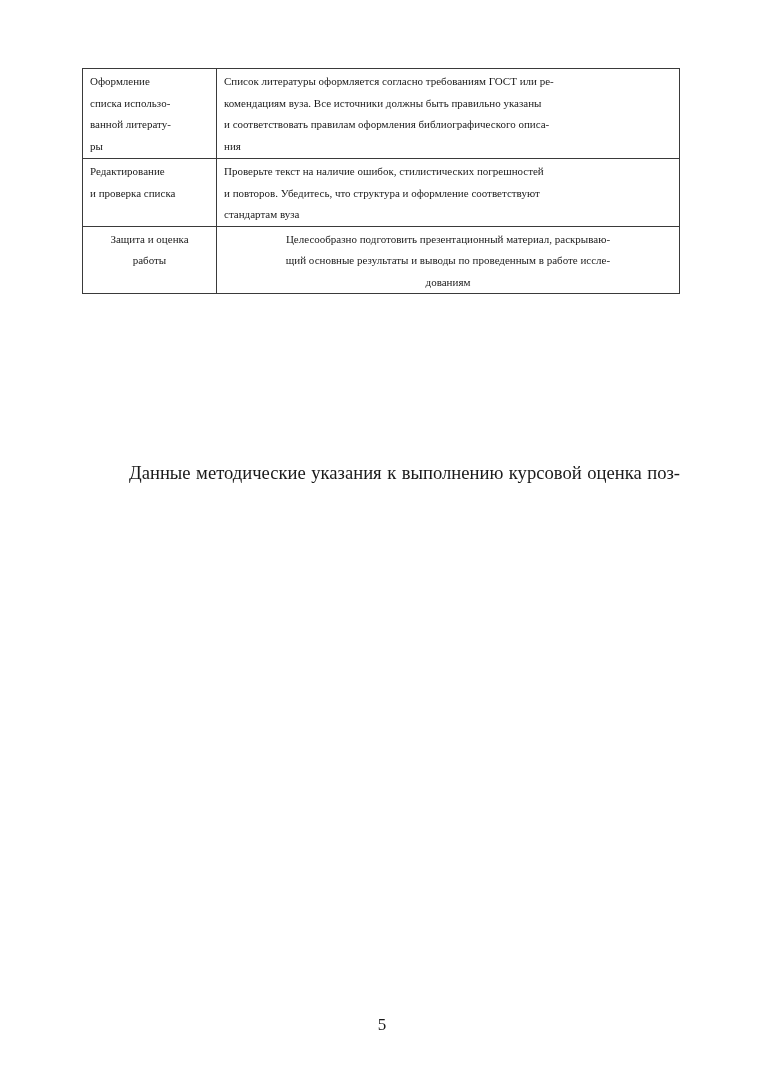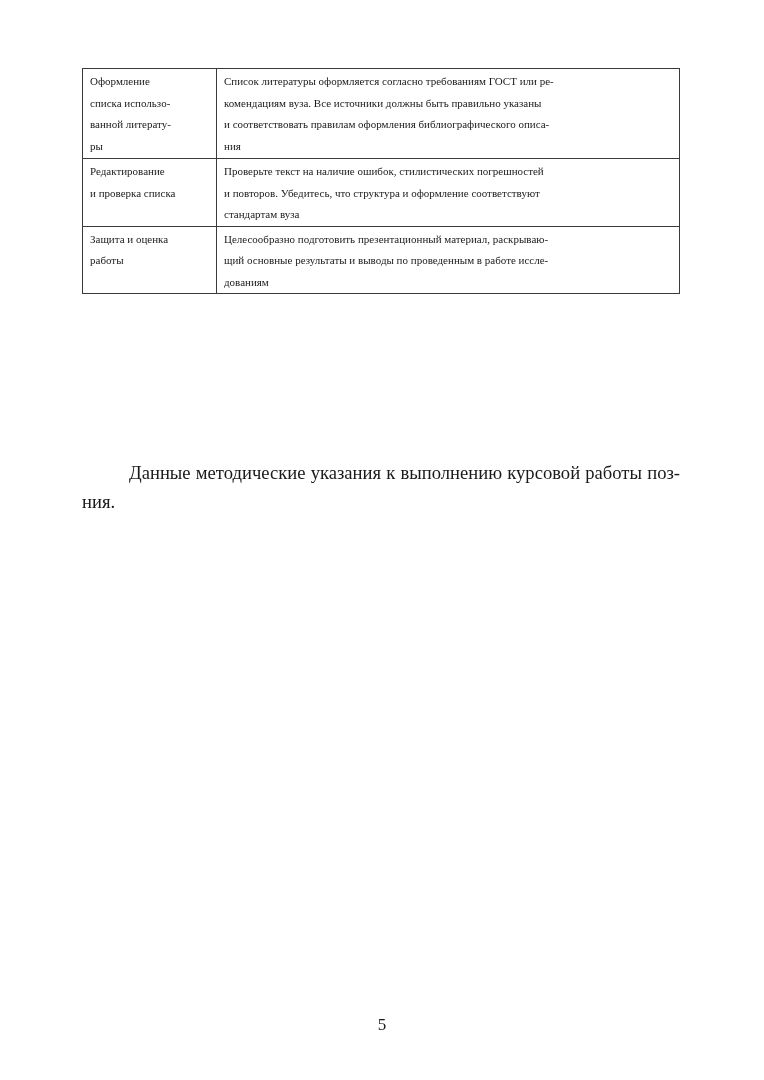--- a/index.html
+++ b/index.html
@@ -6,21 +6,21 @@
     body { width: 764px; height: 1080px; position: relative; overflow: hidden;
            font-family: "Liberation Serif", serif; color: #1a1a1a; }
     .table { position: absolute; left: 82px; top: 68px; width: 598px;
              border-collapse: collapse; font-size: 11px; line-height: 21.5px; }
     .table td { border: 1px solid #3a3a3a; vertical-align: top; padding: 2px 7px 0 7px; }
     .table td.c1 { width: 119px; }
     .row-0 td { height: 87px; }
     .row-1 td { height: 40px; }
     .row-2 td { height: 62px; }
     .row-3 td { height: 104px; }
-    .row-4 td { height: 61px; }
+    .row-4 td { height: 61px; text-align: center; }
     .cell-text { white-space: pre-line; }
     .paragraph { position: absolute; left: 82px; top: 459px; width: 598px;
                  font-size: 18.6px; line-height: 28.5px; text-align: justify; }
     .paragraph .line { display: block; text-align-last: justify; white-space: nowrap; }
     .paragraph .line.first { text-indent: 47px; }
     .paragraph .line.last { text-align-last: left; }
     .page-number { position: absolute; left: 0; width: 764px; top: 1015px;
                    text-align: center; font-size: 17px; }
   </style>
 </head>
@@ -49,17 +49,16 @@
       <td class="c1"><span class="cell-text">Защита и оценка
 работы</span></td>
       <td><span class="cell-text">Целесообразно подготовить презентационный материал, раскрываю-
 щий основные результаты и выводы по проведенным в работе иссле-
 дованиям</span></td>
     </tr>
   </tbody>
 </table>
 
 <div class="paragraph">
-  <span class="line first">Данные методические указания к выполнению курсовой работы поз-</span>
-  <span class="line last">ния.</span>
+  <span class="line first">Данные методические указания к выполнению курсовой оценка поз-</span>
 </div>
 
 <div class="page-number">5</div>
 
 </body></html>

